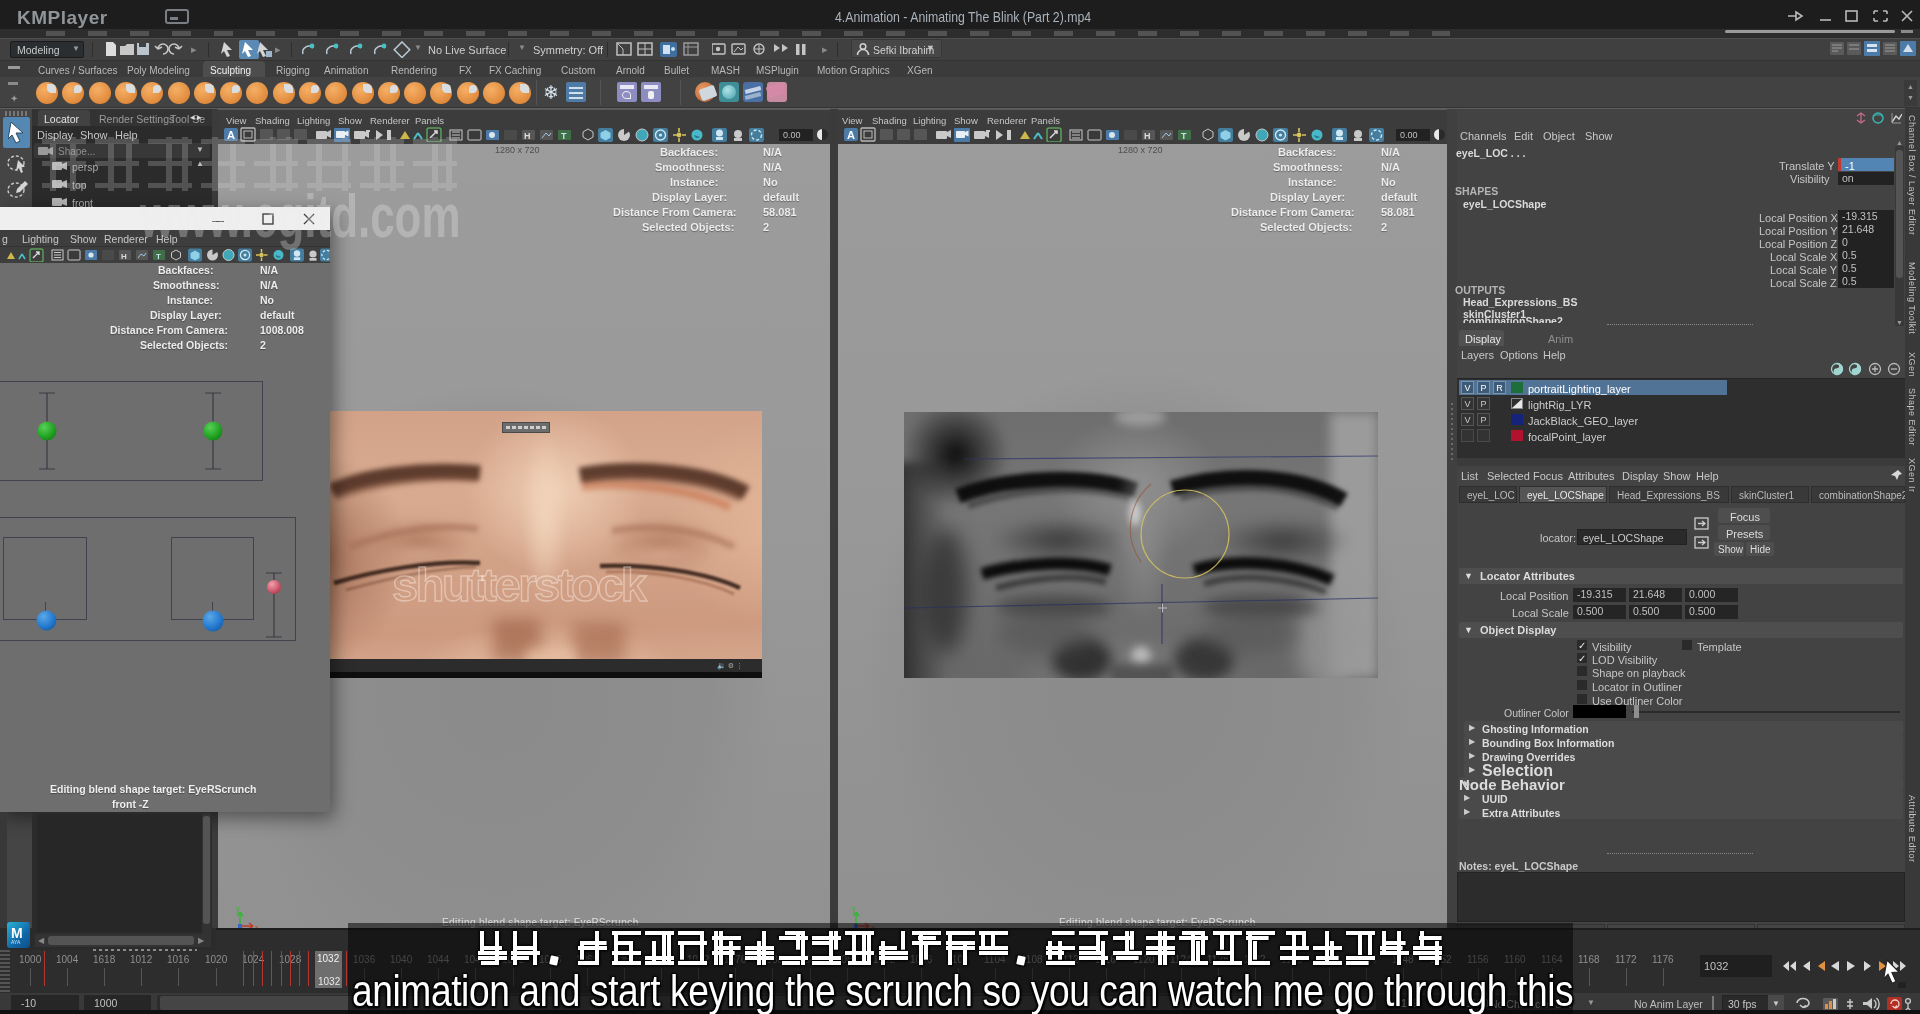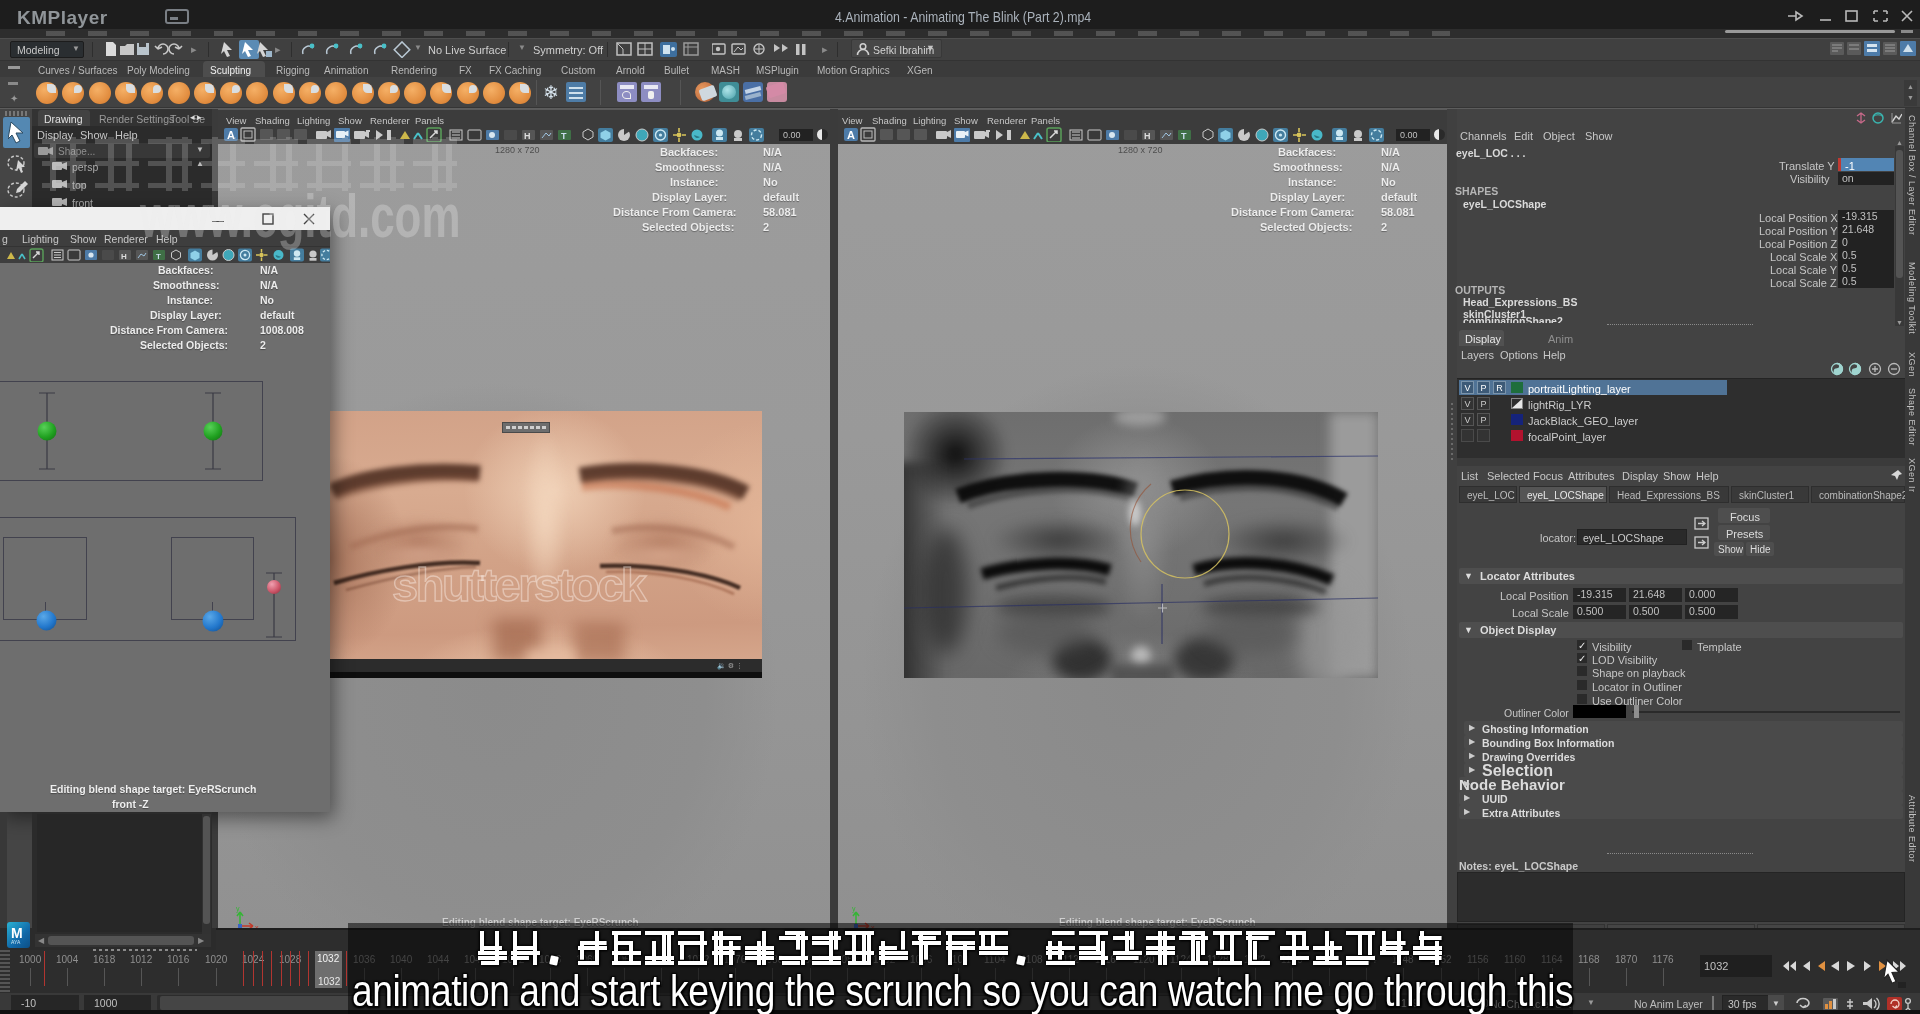--- a/index.html
+++ b/index.html
@@ -223,21 +223,21 @@
     <path d="M12 8 l7 7 -4 0 2 5 -2 1 -2 -5 -3 3 z" fill="#d5d5d5"></path>
   </svg>
 <svg class="ab" style="left:6px;top:178px" width="22" height="22">
     <ellipse cx="10" cy="12" rx="8" ry="7" fill="none" stroke="#c9c9c9" stroke-width="1.4" stroke-dasharray="3 2"></ellipse>
     <path d="M11 11 l8 -8 3 3 -8 8 -4 1 z" fill="#d5d5d5"></path>
   </svg>
 
 <div class="ab" style="left:32px;top:109px;width:180px;height:819px;background:#2b2b2b"></div>
 <div class="ab" style="left:32px;top:109px;width:180px;height:17px;background:#333"></div>
 <div class="ab" style="left:38px;top:110px;width:52px;height:16px;background:#424242;border-radius:3px 3px 0 0"></div>
-<div class="tx" style="left:44px;top:114px;color:#e0e0e0;font-size:10.5px">Drawing</div>
+<div class="tx" style="left:44px;top:114px;color:#e0e0e0;font-size:10.5px">Locator</div>
 <div class="tx" style="left:99px;top:114px;color:#9a9a9a;font-size:10.5px">Render Settings</div>
 <div class="tx" style="left:170px;top:114px;color:#9a9a9a;font-size:10.5px">Tool Se</div>
 <div class="tx" style="left:190px;top:113px;color:#ddd;font-size:9px">◂ ▸</div>
 <div class="tx" style="left:37px;top:130px;color:#c6c6c6">Display</div>
 <div class="tx" style="left:80px;top:130px;color:#c6c6c6">Show</div>
 <div class="tx" style="left:115px;top:130px;color:#c6c6c6">Help</div>
 <div class="ab" style="left:34px;top:143px;width:176px;height:15px;background:#383838;border-radius:2px"></div>
 <svg class="ab" style="left:38px;top:145px" width="16" height="11">
     <rect x="0" y="2" width="10" height="8" rx="1" fill="#9a9a9a"></rect>
     <path d="M10 4 l5 -2 v8 l-5 -2 z" fill="#9a9a9a"></path>
@@ -1034,21 +1034,21 @@
 <div class="tx" style="left:1430px;top:955px;color:#8f8f8f;font-size:10px">1152</div>
 <div class="ab" style="left:1441px;top:968px;width:1px;height:18px;background:#565656"></div>
 <div class="tx" style="left:1467px;top:955px;color:#8f8f8f;font-size:10px">1156</div>
 <div class="ab" style="left:1478px;top:968px;width:1px;height:18px;background:#565656"></div>
 <div class="tx" style="left:1504px;top:955px;color:#8f8f8f;font-size:10px">1160</div>
 <div class="ab" style="left:1515px;top:968px;width:1px;height:18px;background:#565656"></div>
 <div class="tx" style="left:1541px;top:955px;color:#8f8f8f;font-size:10px">1164</div>
 <div class="ab" style="left:1552px;top:968px;width:1px;height:18px;background:#565656"></div>
 <div class="tx" style="left:1578px;top:955px;color:#8f8f8f;font-size:10px">1168</div>
 <div class="ab" style="left:1589px;top:968px;width:1px;height:18px;background:#565656"></div>
-<div class="tx" style="left:1615px;top:955px;color:#8f8f8f;font-size:10px">1870</div>
+<div class="tx" style="left:1615px;top:955px;color:#8f8f8f;font-size:10px">1172</div>
 <div class="ab" style="left:1626px;top:968px;width:1px;height:18px;background:#565656"></div>
 <div class="tx" style="left:1652px;top:955px;color:#8f8f8f;font-size:10px">1176</div>
 <div class="ab" style="left:1663px;top:968px;width:1px;height:18px;background:#565656"></div>
 <div class="ab" style="left:44px;top:951px;width:1px;height:35px;background:#b23530"></div>
 <div class="ab" style="left:243px;top:951px;width:1px;height:35px;background:#b23530"></div>
 <div class="ab" style="left:253px;top:951px;width:1px;height:35px;background:#b23530"></div>
 <div class="ab" style="left:262px;top:951px;width:1px;height:35px;background:#b23530"></div>
 <div class="ab" style="left:271px;top:951px;width:1px;height:35px;background:#b23530"></div>
 <div class="ab" style="left:281px;top:951px;width:1px;height:35px;background:#b23530"></div>
 <div class="ab" style="left:290px;top:951px;width:1px;height:35px;background:#b23530"></div>

